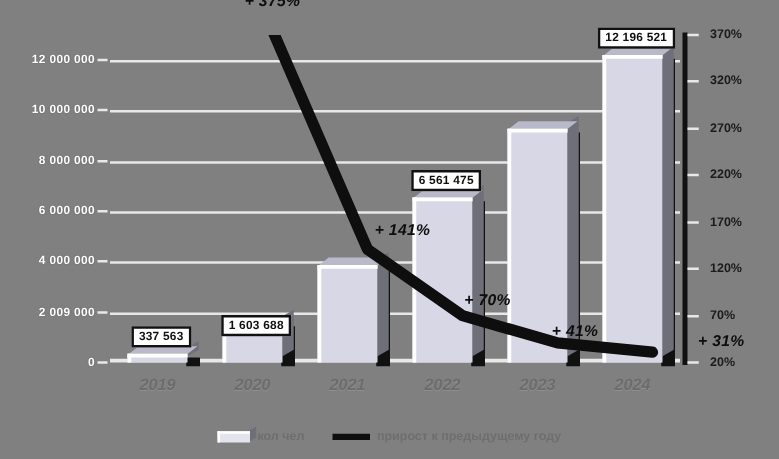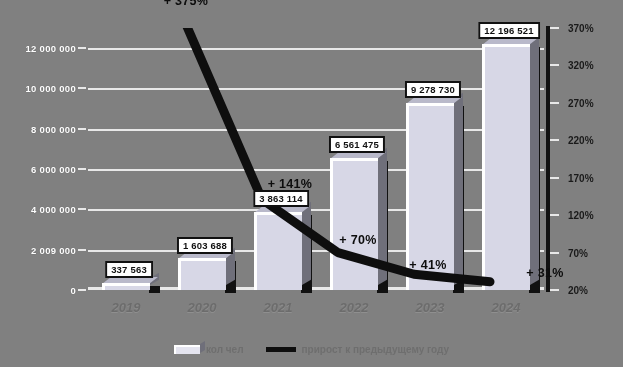--- a/index.html
+++ b/index.html
@@ -96,22 +96,22 @@
     font-size:9.5px;font-weight:bold;
     padding:1px 4px;
     white-space:nowrap;
     transform:translateX(-50%);
     letter-spacing:0.2px;
     z-index:6;
   }
 
   
   .line-layer{
-    position:absolute;left:72px;top:28px;width:456px;height:262px;
-    z-index:5;pointer-events:none;
+    position:absolute;left:104px;top:28px;width:456px;height:262px;
+    z-index:5;pointer-events:none;font-style:italic;
   }
   .pct-label{
     position:absolute;
     color:#0d0d0d;font-size:12.5px;font-weight:bold;
     white-space:nowrap;transform:translateX(-50%);
     z-index:7;
     letter-spacing:0.3px;
   }
 
   
@@ -185,48 +185,46 @@
       </div>
       <div class="val-label" style="left: 41px; top: 233.197px;">337 563</div>
       <div class="bar-slot" style="left: 90.44px; width: 47.12px;">
         <div class="bar3d" style="height: 32.3205px;">
           <div class="bar-shadow" style="height: 32.3205px; bottom: -3px;"></div>
           <div class="bar-side"></div>
           <div class="bar-top"></div>
           <div class="bar-front"></div>
         </div>
       </div>
-      <div class="val-label" style="left: 117px; top: 209px;">1 603 688</div>
+      <div class="val-label" style="left: 117px; top: 224px;">1 603 688</div>
       <div class="bar-slot" style="left: 166.44px; width: 47.12px;">
         <div class="bar3d" style="height: 77.8566px;">
           <div class="bar-shadow" style="height: 77.8566px; bottom: -3px;"></div>
           <div class="bar-side"></div>
           <div class="bar-top"></div>
           <div class="bar-front"></div>
         </div>
       </div>
-      <div class="val-label" style="left: 193px; top: 162.143px;">3 863 114</div>
       <div class="bar-slot" style="left: 242.44px; width: 47.12px;">
         <div class="bar3d" style="height: 132.239px;">
           <div class="bar-shadow" style="height: 132.239px; bottom: -3px;"></div>
           <div class="bar-side"></div>
           <div class="bar-top"></div>
           <div class="bar-front"></div>
         </div>
       </div>
       <div class="val-label" style="left: 269px; top: 107.761px;">6 561 475</div>
       <div class="bar-slot" style="left: 318.44px; width: 47.12px;">
         <div class="bar3d" style="height: 187.002px;">
           <div class="bar-shadow" style="height: 187.002px; bottom: -3px;"></div>
           <div class="bar-side"></div>
           <div class="bar-top"></div>
           <div class="bar-front"></div>
         </div>
       </div>
-      <div class="val-label" style="left: 345px; top: 52.9979px;">9 278 730</div>
       <div class="bar-slot" style="left: 394.44px; width: 47.12px;">
         <div class="bar3d" style="height: 245.807px;">
           <div class="bar-shadow" style="height: 245.807px; bottom: -3px;"></div>
           <div class="bar-side"></div>
           <div class="bar-top"></div>
           <div class="bar-front"></div>
         </div>
       </div>
       <div class="val-label" style="left: 421px; top: -5.80681px;">12 196 521</div>
     </div>

